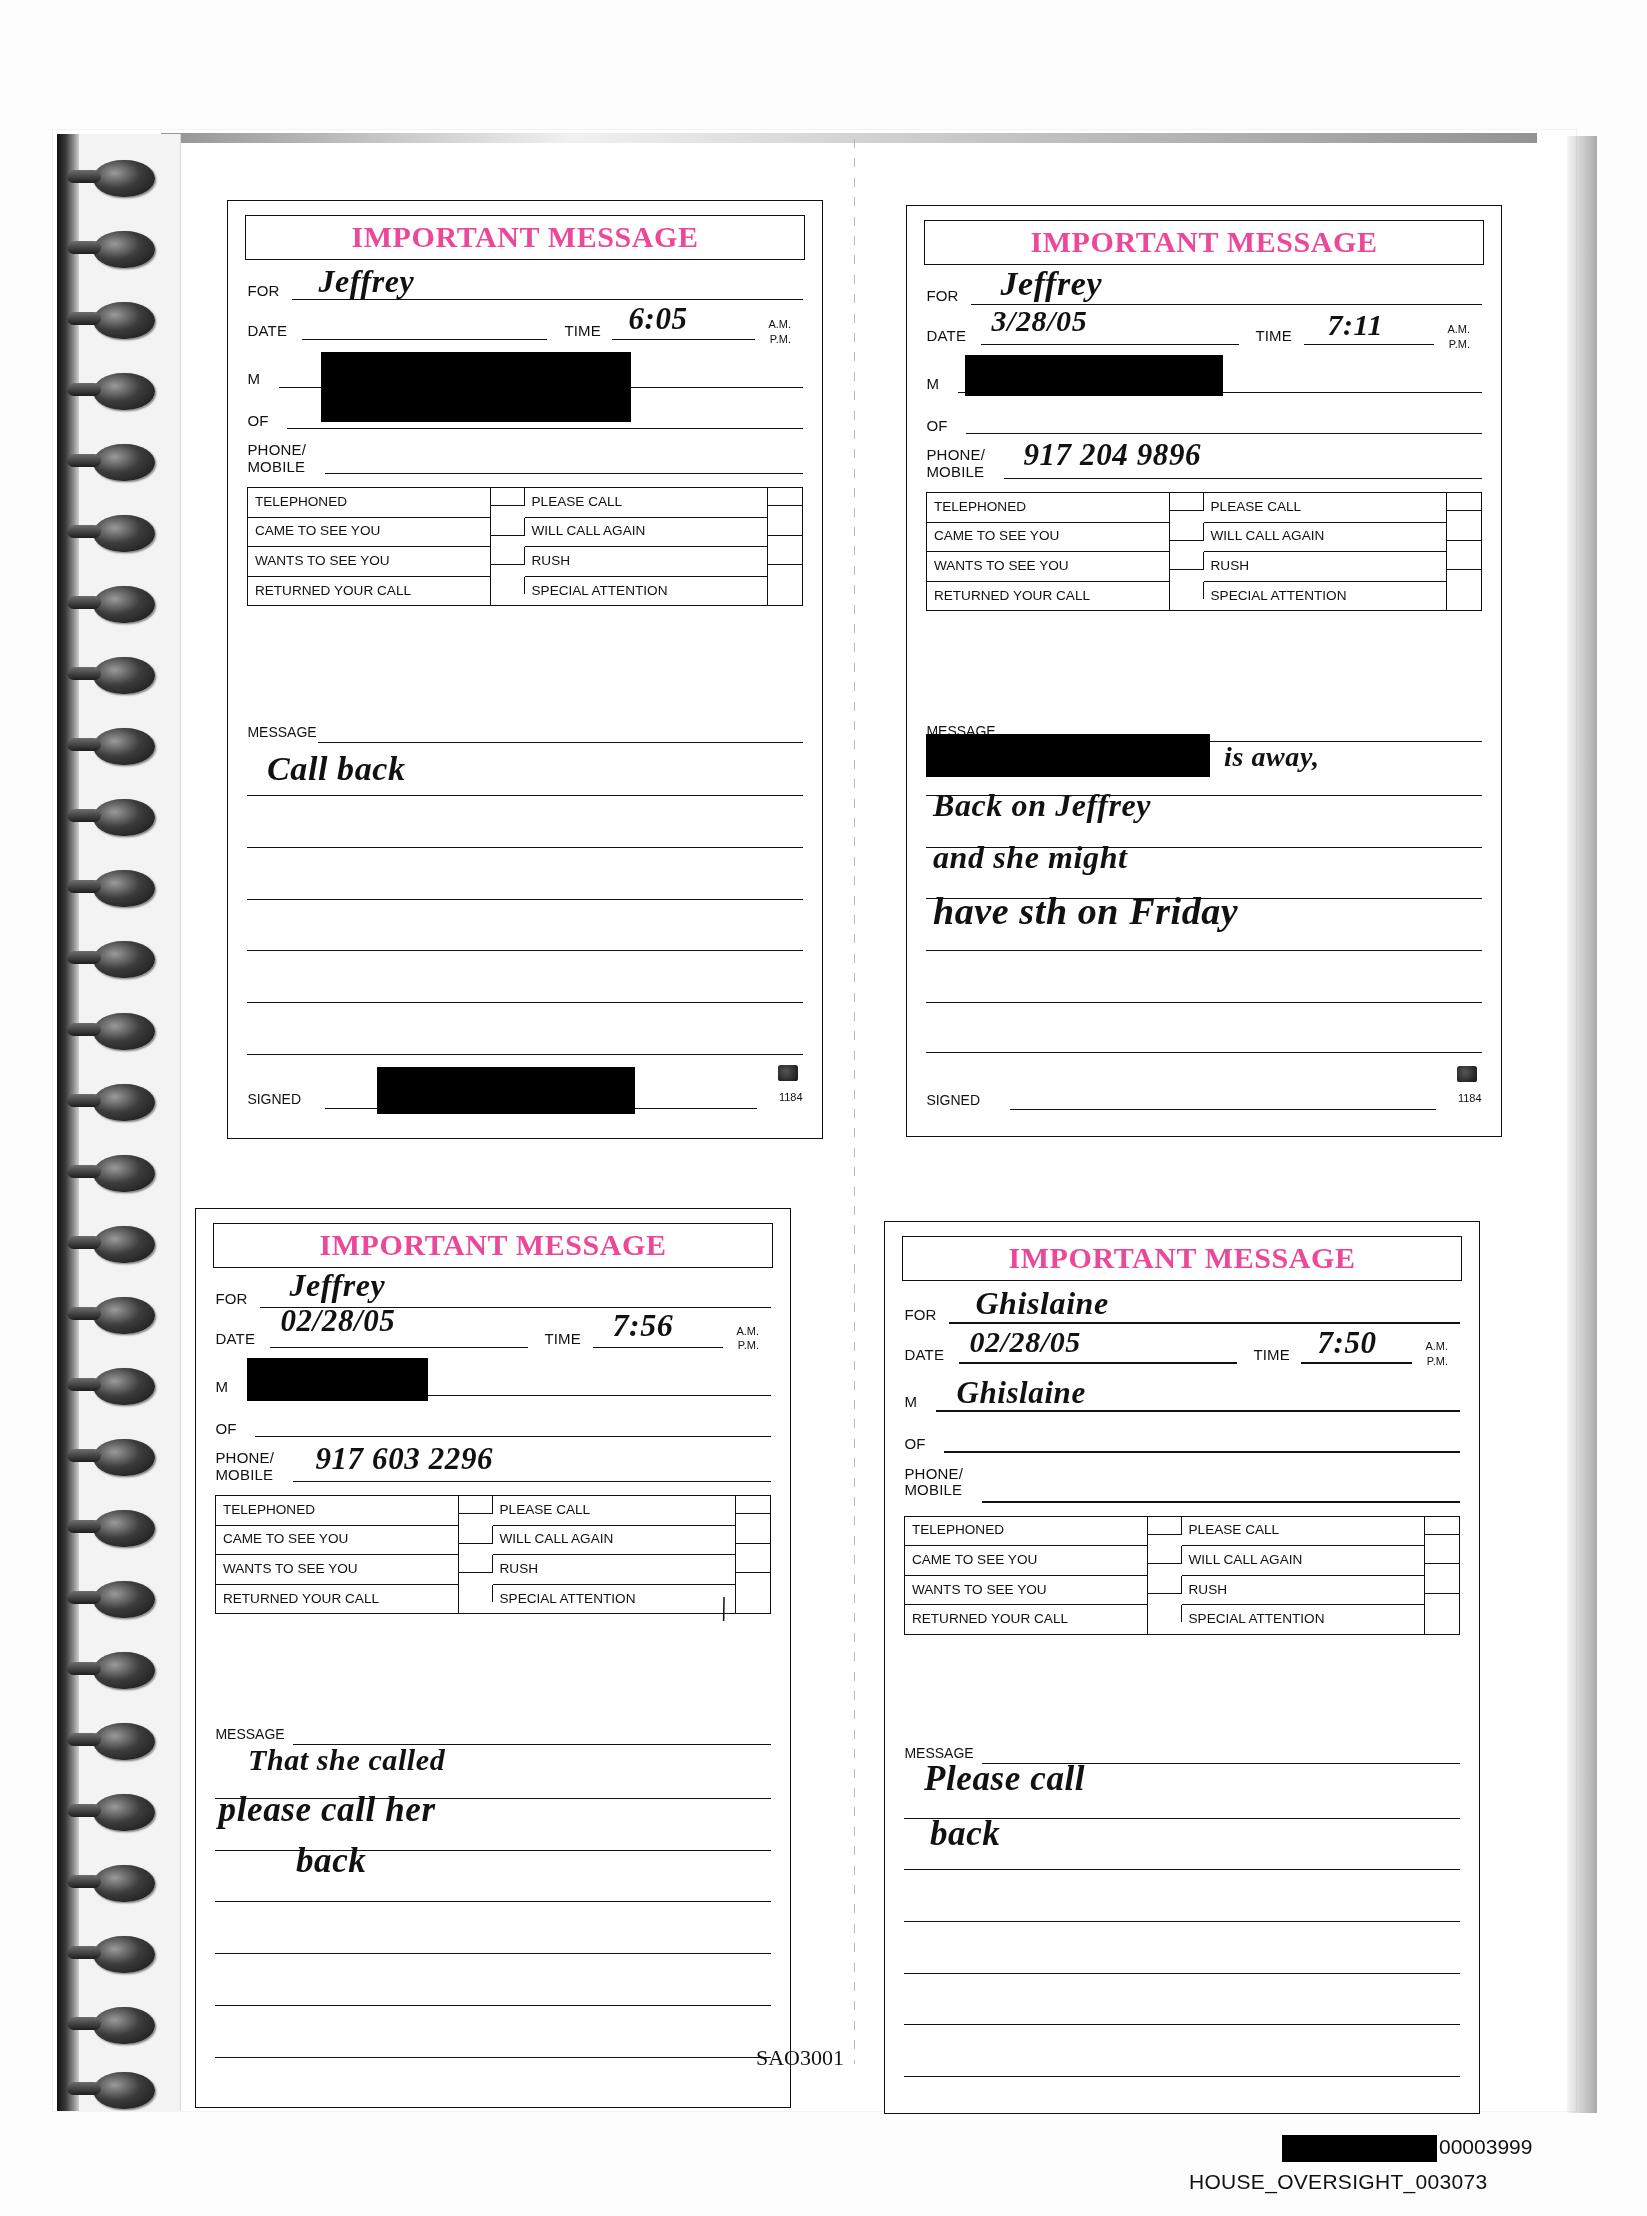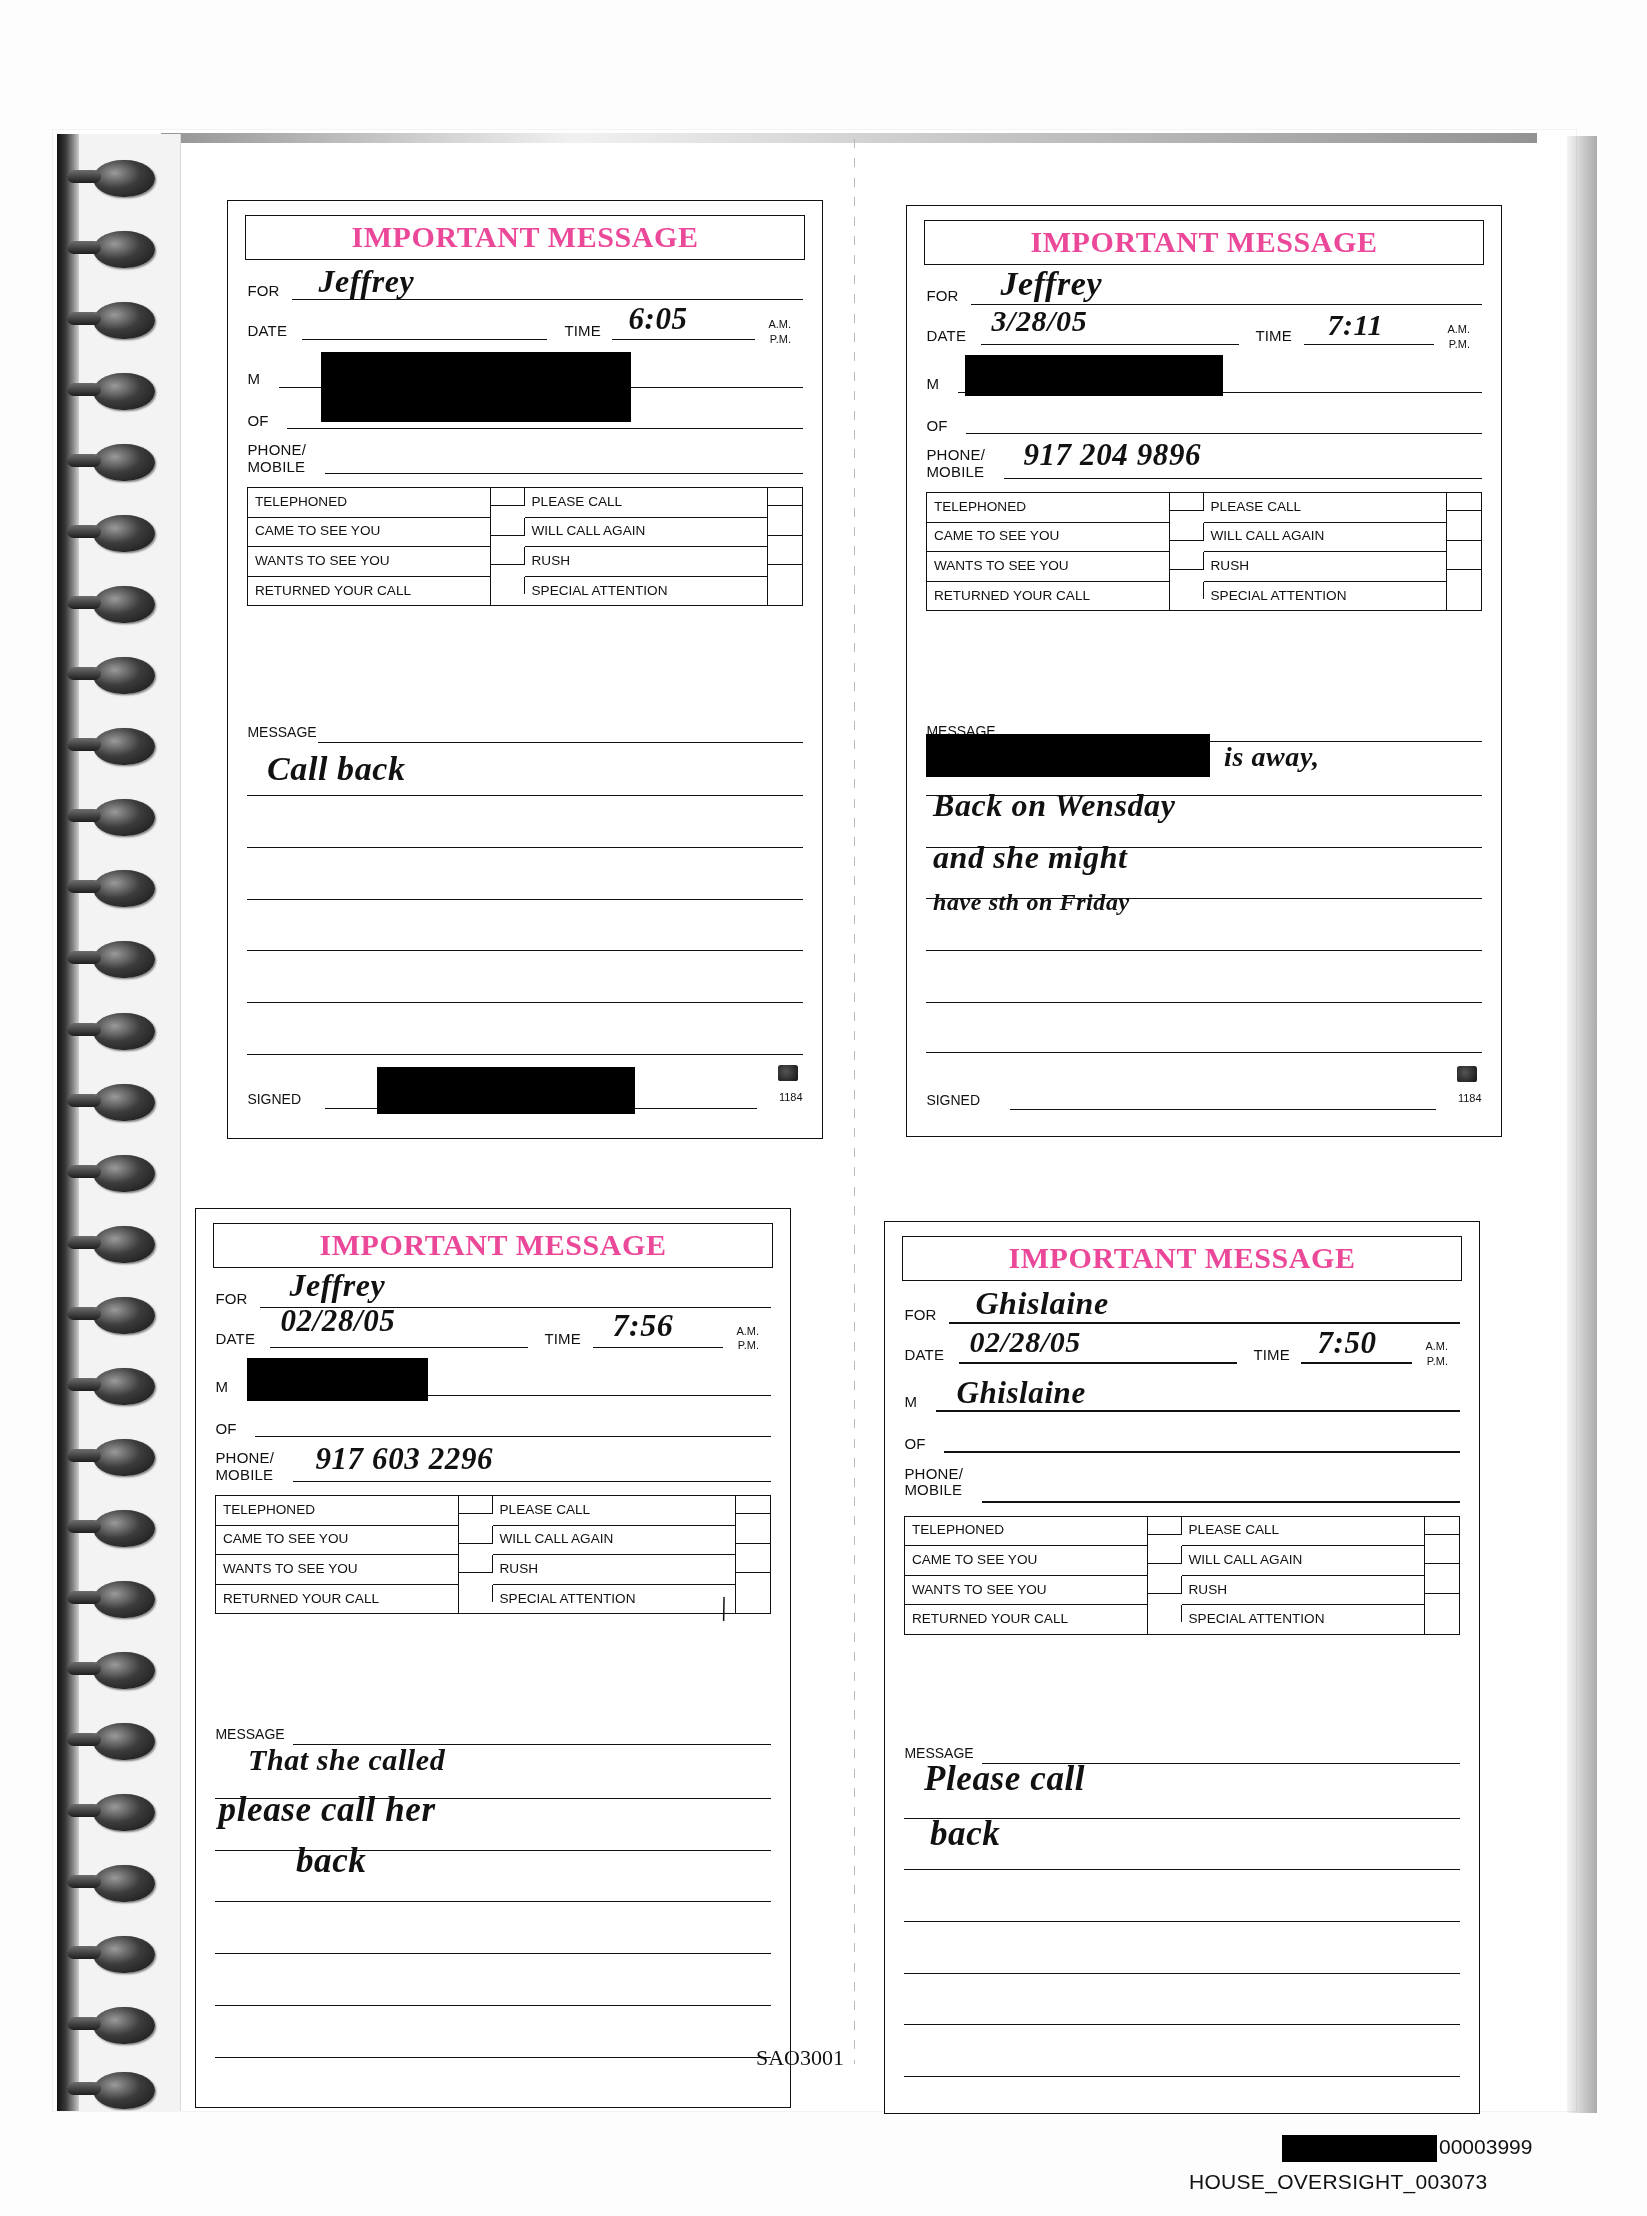--- a/index.html
+++ b/index.html
@@ -262,23 +262,23 @@
     <div class="mline" style="left:97px;right:19.4px;top:535px;"></div>
     <div class="mline" style="left:19.4px;right:19.4px;top:589px;"></div>
     <div class="mline" style="left:19.4px;right:19.4px;top:641px;"></div>
     <div class="mline" style="left:19.4px;right:19.4px;top:692px;"></div>
     <div class="mline" style="left:19.4px;right:19.4px;top:744px;"></div>
     <div class="mline" style="left:19.4px;right:19.4px;top:796px;"></div>
     <div class="mline" style="left:19.4px;right:19.4px;top:846px;"></div>
 
     <div class="redact" style="left:19.4px;top:528px;width:284px;height:43px;"></div>
     <div class="hand" style="left:317px;top:535px;font-size:28px;">is away,</div>
-    <div class="hand" style="left:26px;top:581px;font-size:32px;">Back on Wensday</div>
+    <div class="hand" style="left:26px;top:581px;font-size:32px;">Back on Jeffrey</div>
     <div class="hand" style="left:26px;top:633px;font-size:32px;">and she might</div>
-    <div class="hand" style="left:26px;top:683px;font-size:24px;">have sth on Friday</div>
+    <div class="hand" style="left:26px;top:683px;font-size:38px;">have sth on Friday</div>
 
     <div class="signed" style="top:886px;">SIGNED</div>
     <div class="mline" style="left:103px;right:65px;top:903px;"></div>
     <div class="logo" style="right:24.5px;top:860px;"></div>
     <div class="slipnum" style="right:19.4px;top:886px;">1184</div>
   </div>
 
   <div class="slip" style="left:195px;top:1208px;width:594px;height:898px;">
     <div class="title-box">
       <div class="t">IMPORTANT MESSAGE</div>

